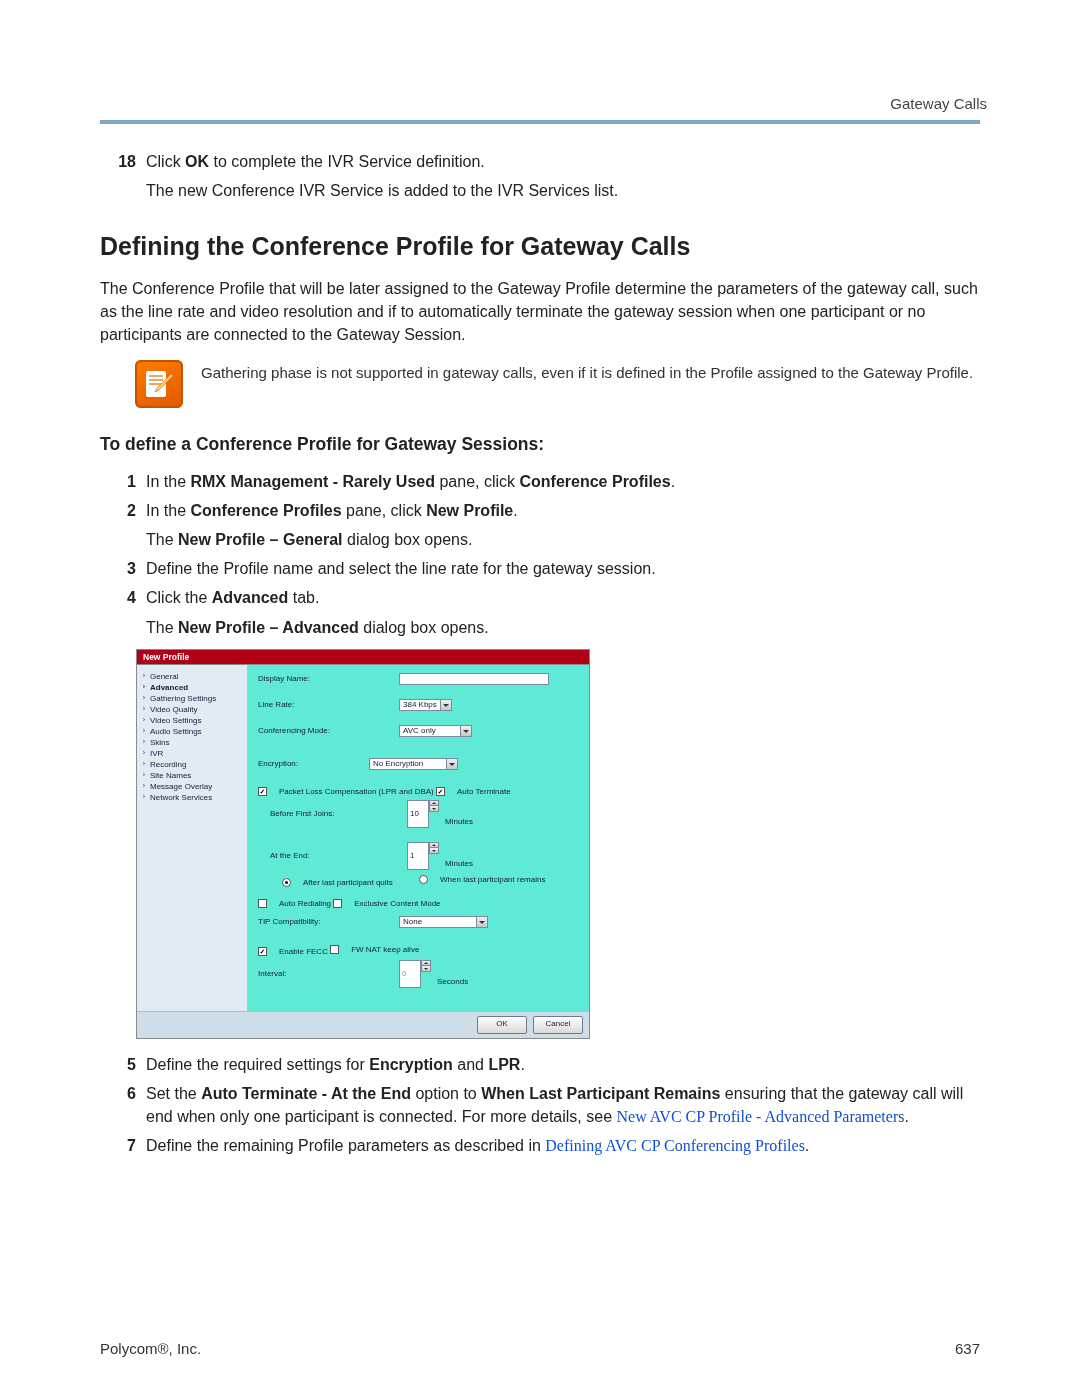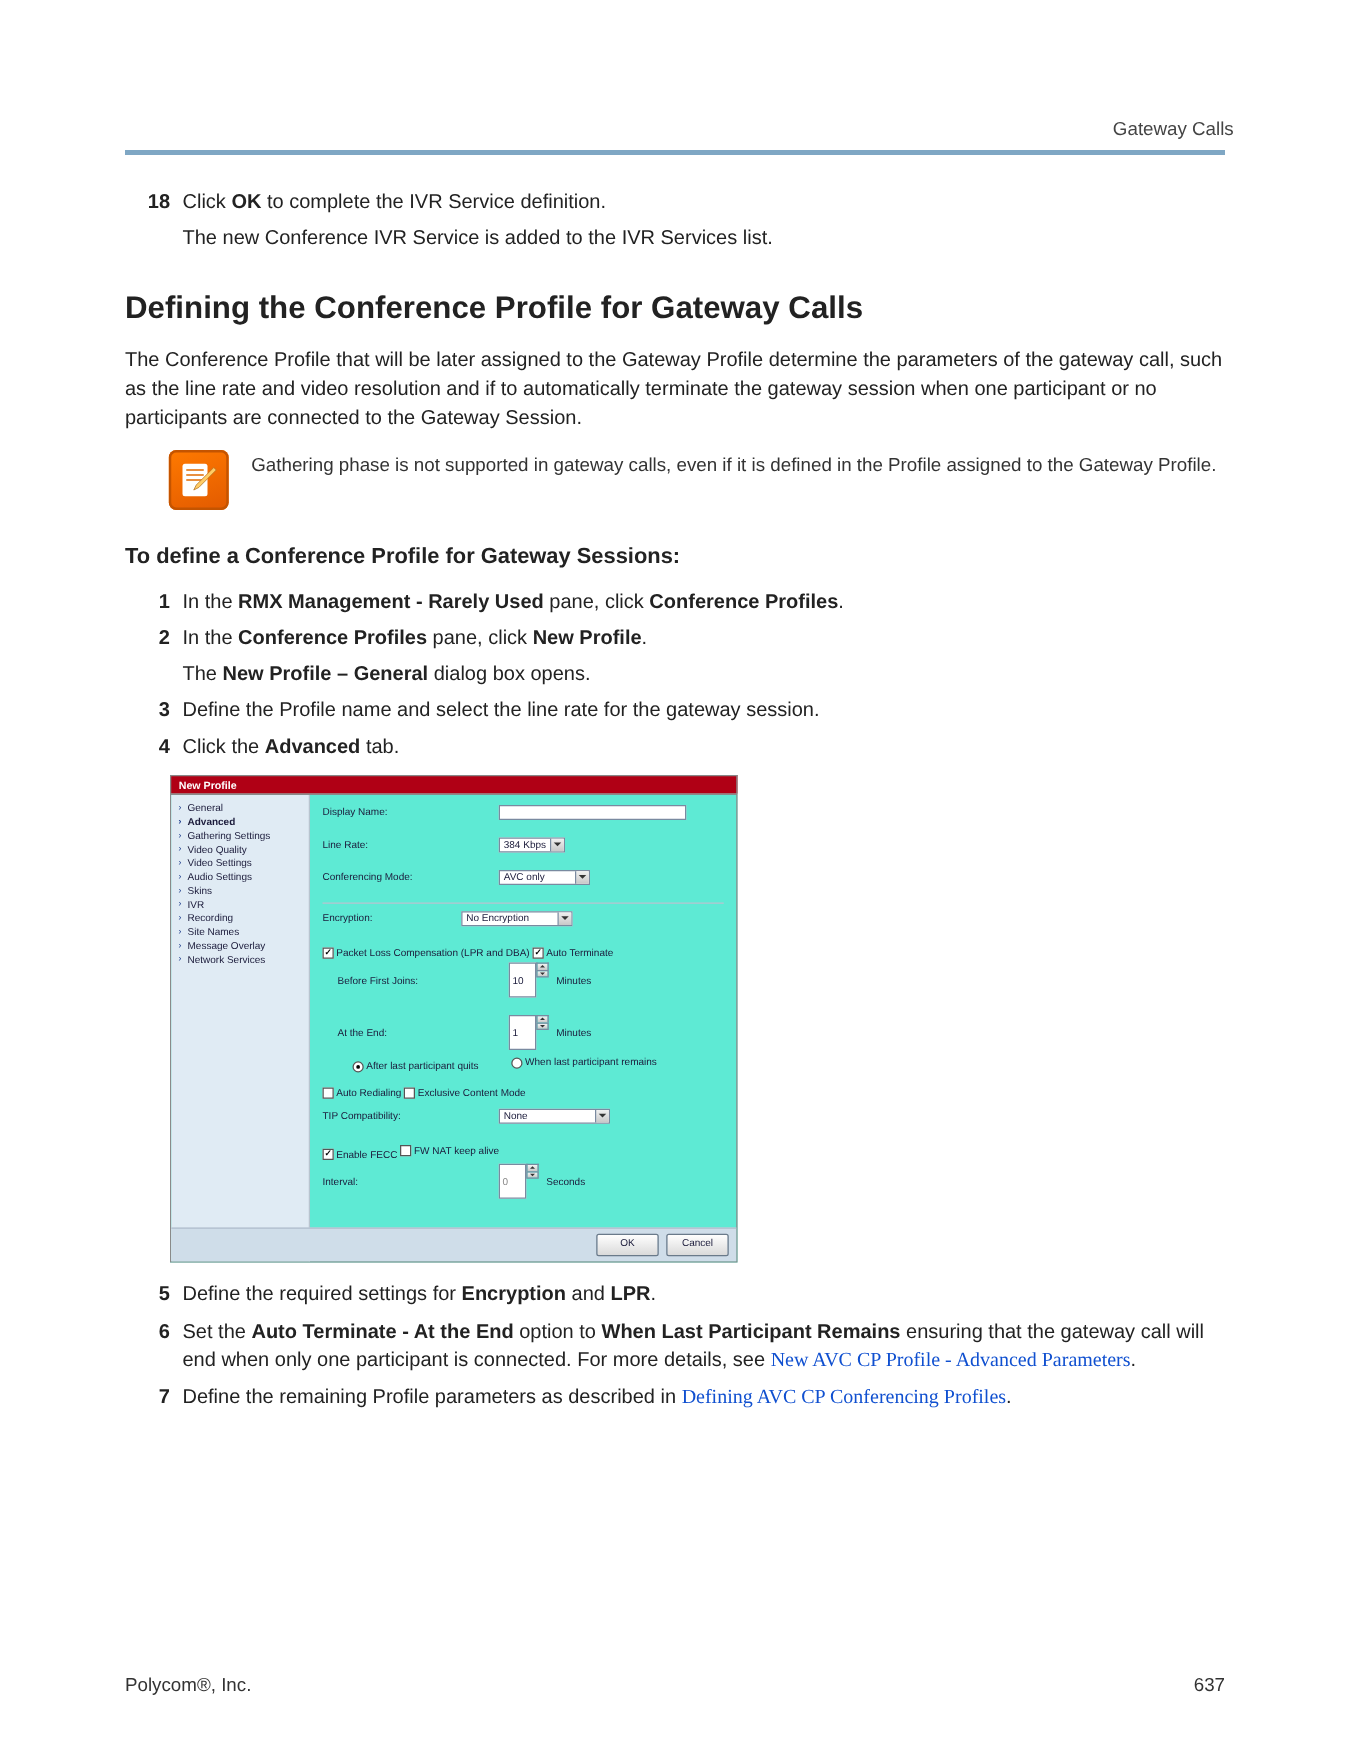--- a/index.html
+++ b/index.html
@@ -152,21 +152,21 @@
     align-items: center;
     margin-bottom: 14px;
   }
   .dlg-label {
     width: 100px;
     flex: 0 0 100px;
   }
   .dlg-cell {
     flex: 1 1 auto;
     display: flex;
-    align-items: center;
+    align-items: flex-end;
     gap: 4px;
     padding-left: 41px;
   }
   .dlg-input {
     background: #fff;
     border: 1px solid #7a8aa0;
     height: 12px;
     box-sizing: border-box;
     font-size: 8px;
     padding: 0 2px;
@@ -234,21 +234,21 @@
     position: absolute;
     left: 2px;
     border-left: 2px solid transparent;
     border-right: 2px solid transparent;
   }
   .dlg-spinner .spn div:first-child::after { top: 1px; border-bottom: 2px solid #333; }
   .dlg-spinner .spn div:last-child::after { bottom: 1px; border-top: 2px solid #333; }
   .dlg-cb {
     display: inline-flex;
     align-items: center;
-    gap: 2px;
+    gap: 12px;
     margin: 2px 0;
     font-size: 8px;
   }
   .dlg-cb .box {
     width: 9px;
     height: 9px;
     background: #fff;
     border: 1px solid #555;
     box-sizing: border-box;
     display: inline-flex;
@@ -378,20 +378,23 @@
 
     <div class="step-row">
       <div class="step-num">3</div>
       <div class="step-body">Define the Profile name and select the line rate for the gateway session.</div>
     </div>
 
     <div class="step-row">
       <div class="step-num">4</div>
       <div class="step-body">
         <span>Click the </span><span class="bold">Advanced</span><span> tab.</span>
+        <div class="indent">
+          <span>The </span><span class="bold">New Profile – Advanced</span><span> dialog box opens.</span>
+        </div>
       </div>
     </div>
 
     <div class="dialog-wrap">
       <div class="dialog-title">New Profile</div>
       <div class="dialog-body">
 
         <div class="dlg-side">
           <div class="dlg-side-item">
               <span class="arrow">›</span>

